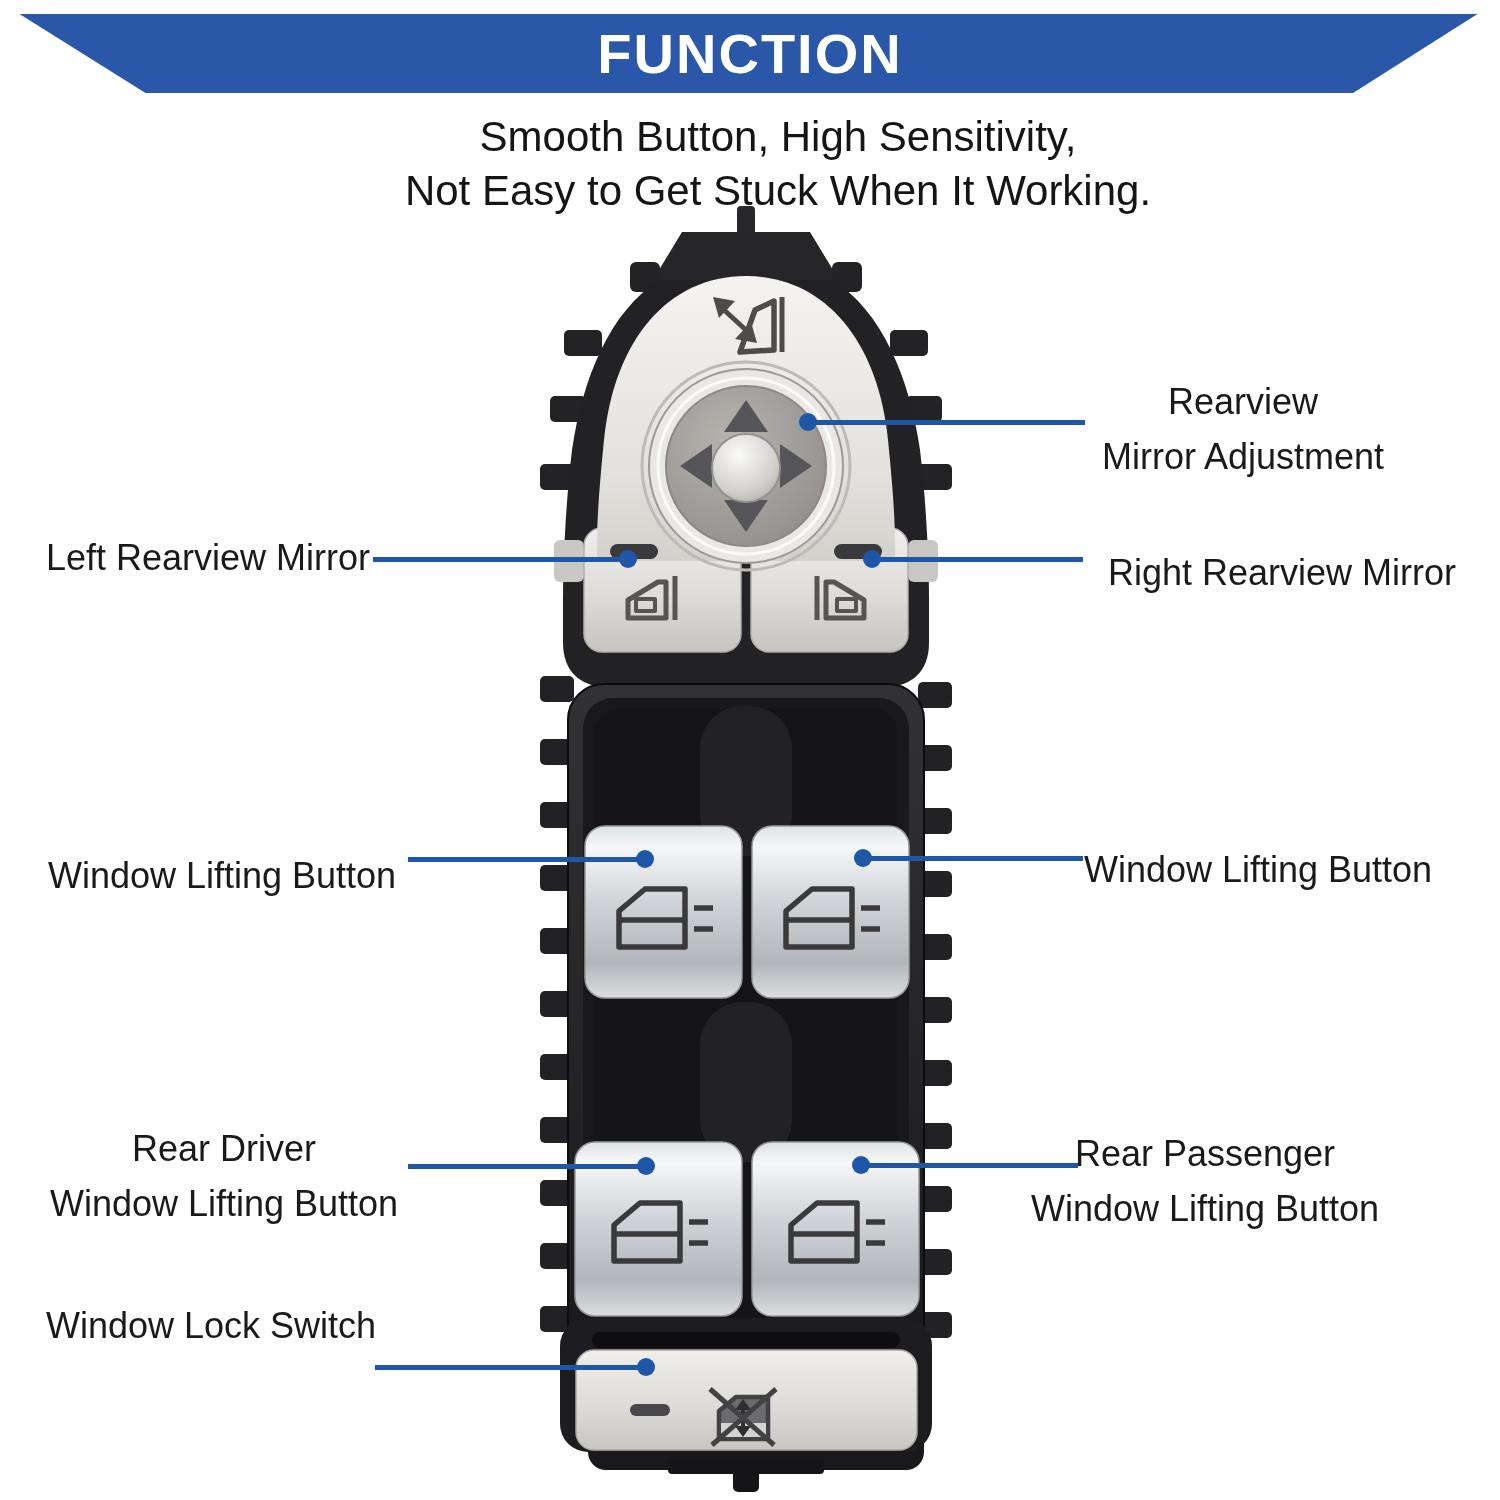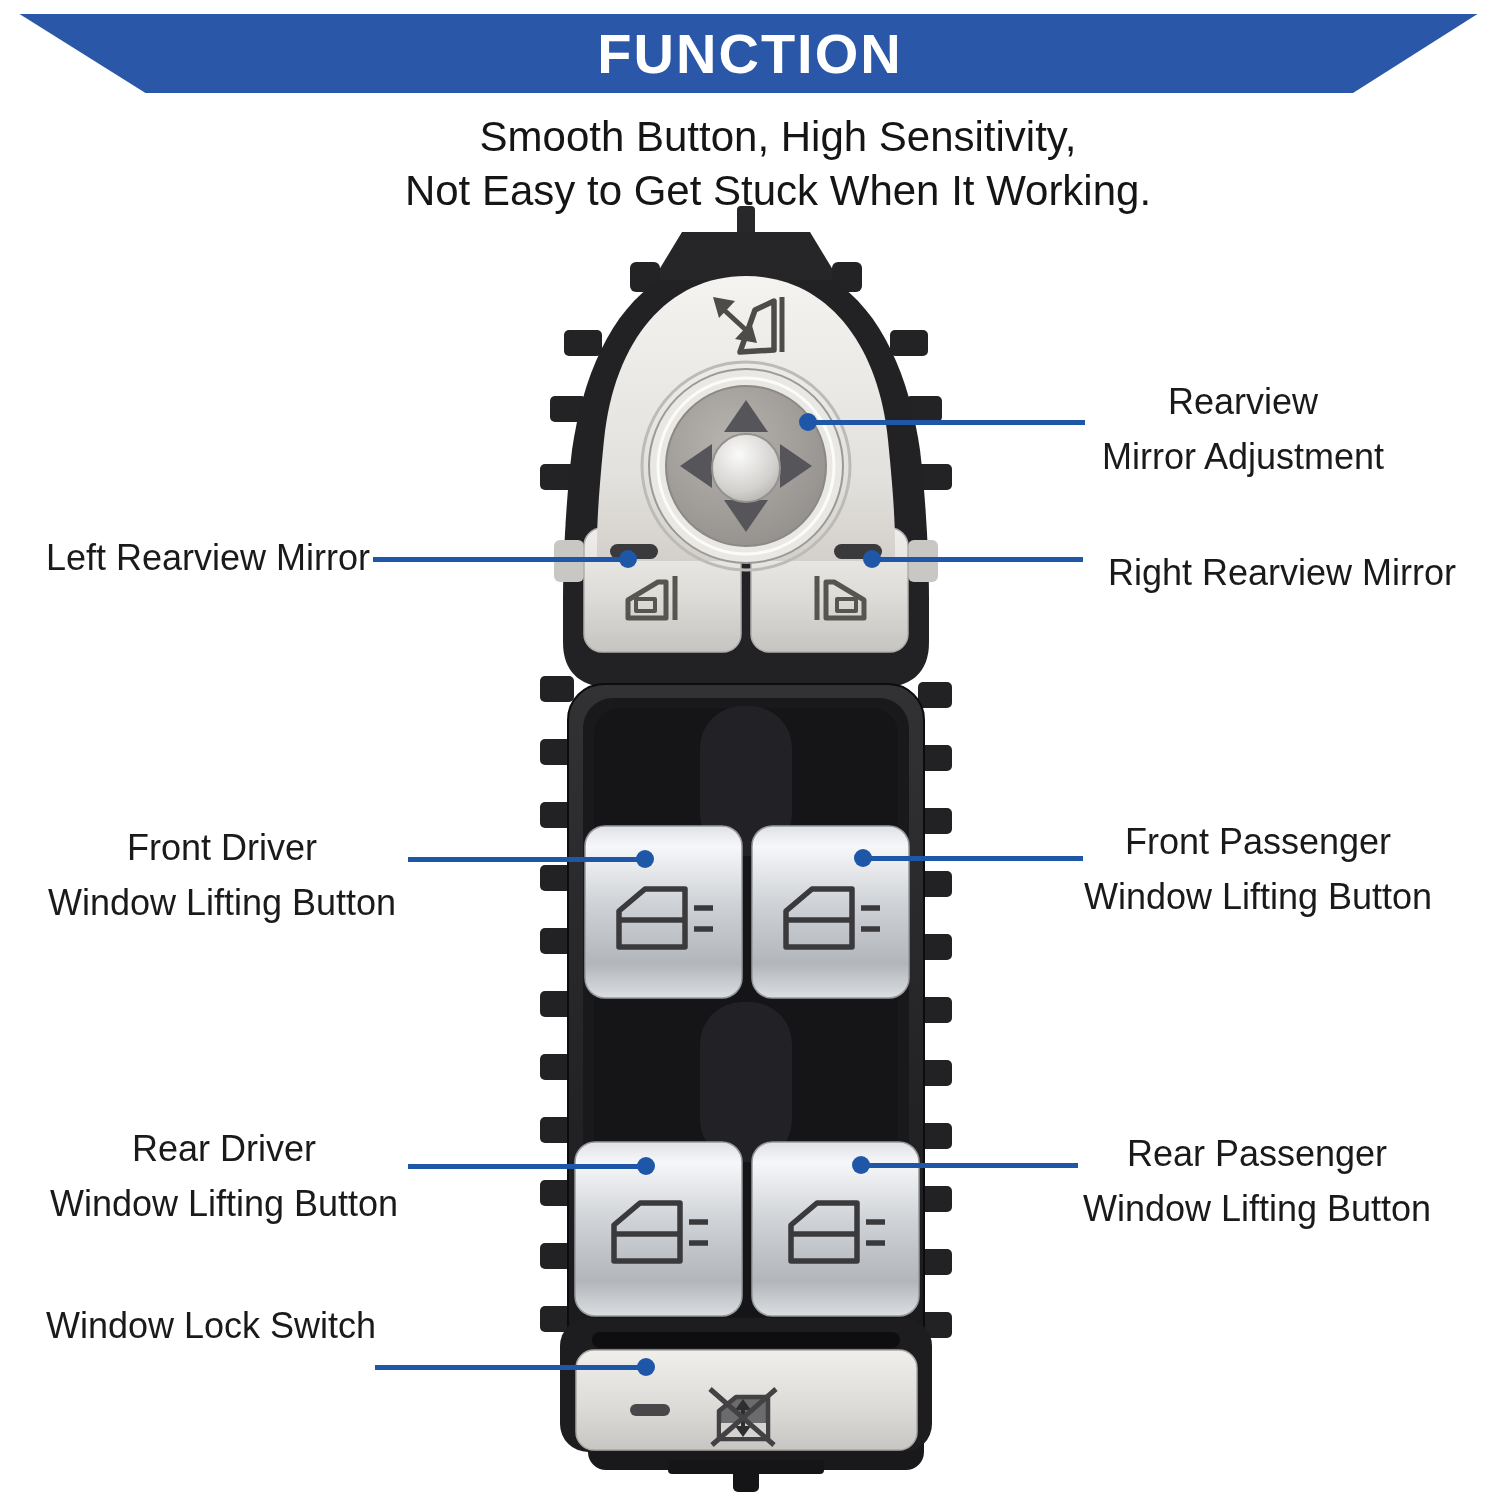--- a/index.html
+++ b/index.html
@@ -229,32 +229,30 @@
     <div>Left Rearview Mirror</div>
   </div>
   <div class="lbl" style="left:1243px;top:429px">
     <div>Rearview</div>
     <div>Mirror Adjustment</div>
   </div>
   <div class="lbl" style="left:1282px;top:572px">
     <div>Right Rearview Mirror</div>
   </div>
   <div class="lbl" style="left:222px;top:875px">
-    <div>Front Driver</div>
     <div>Window Lifting Button</div>
   </div>
   <div class="lbl" style="left:1258px;top:869px">
-    <div>Front Passenger</div>
     <div>Window Lifting Button</div>
   </div>
   <div class="lbl" style="left:224px;top:1176px">
     <div>Rear Driver</div>
     <div>Window Lifting Button</div>
   </div>
-  <div class="lbl" style="left:1257px;top:1181px">
+  <div class="lbl" style="left:1205px;top:1181px">
     <div>Rear Passenger</div>
     <div>Window Lifting Button</div>
   </div>
   <div class="lbl" style="left:211px;top:1325px">
     <div>Window Lock Switch</div>
   </div>
 
 </div>
 
 </body></html>

